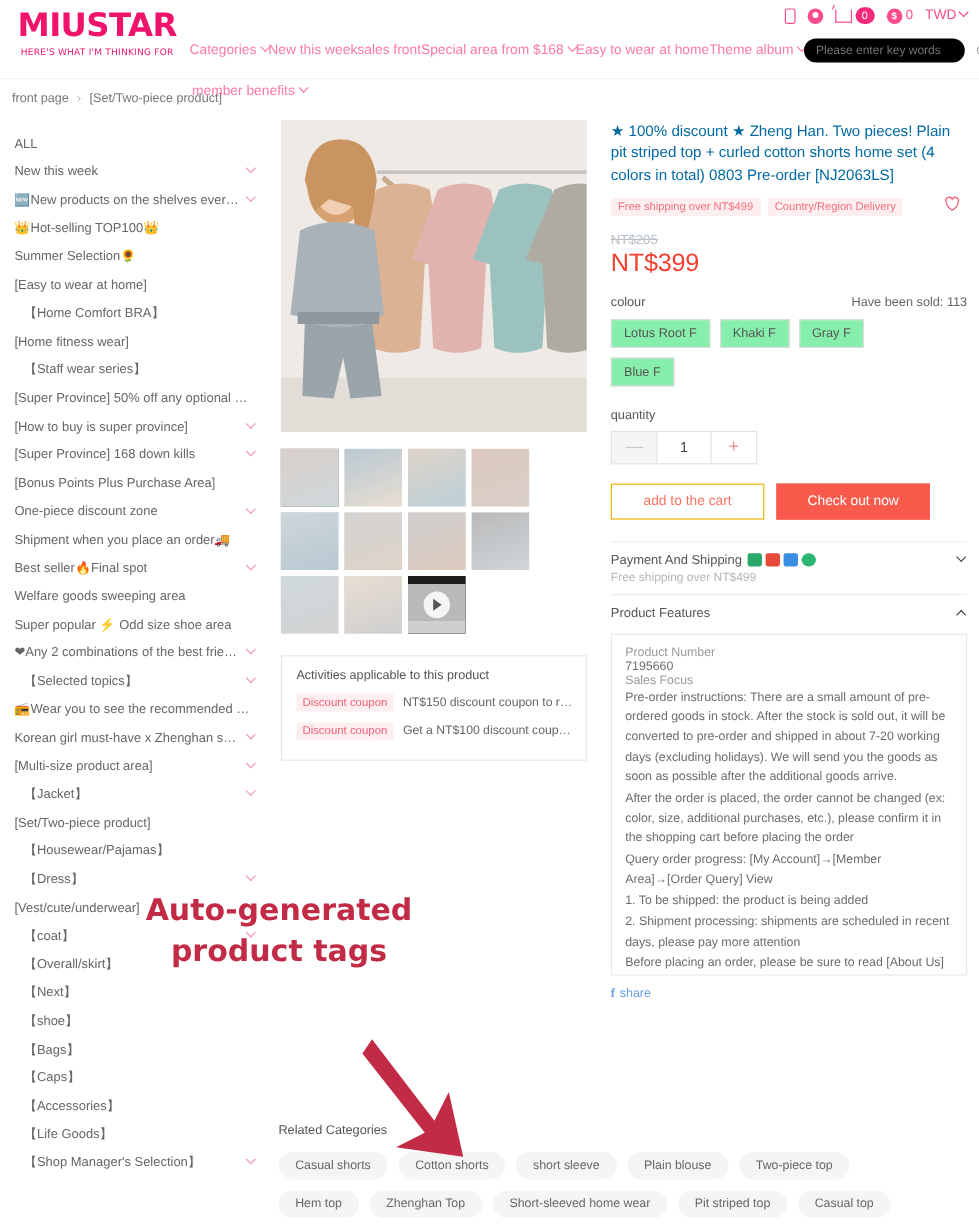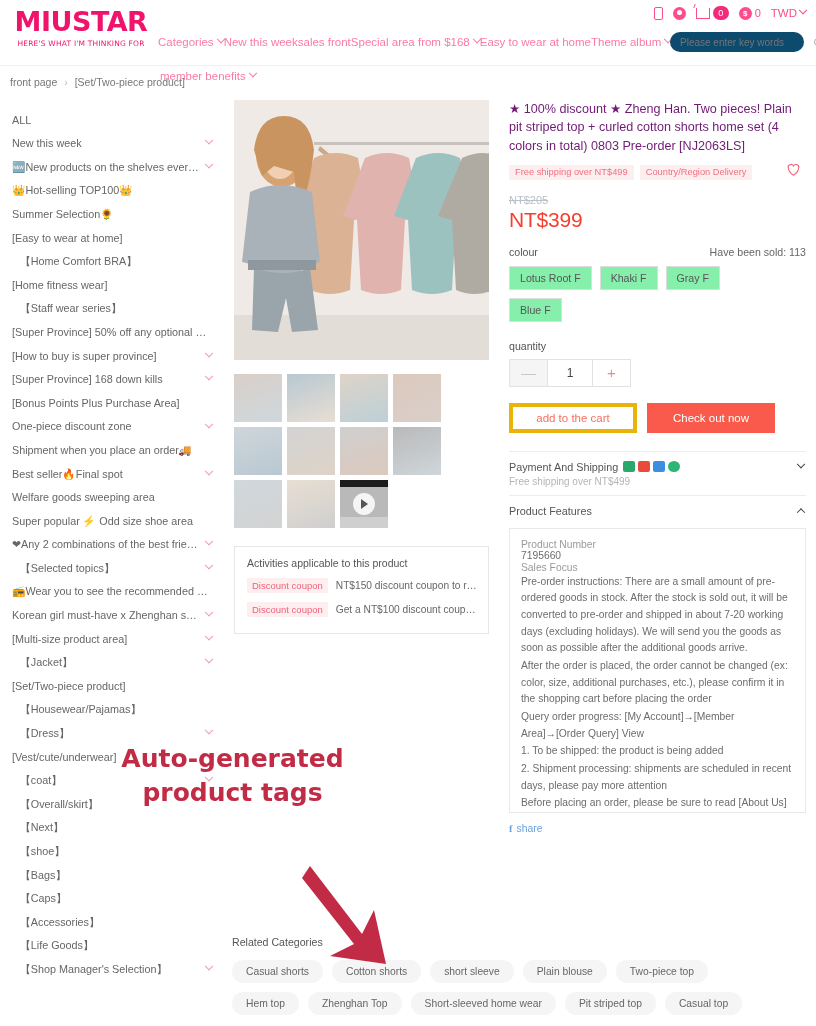--- a/index.html
+++ b/index.html
@@ -25,21 +25,21 @@
   .cart-ico { width:14px; height:11px; border:1.5px solid #fb4c8c; border-top:none; position:relative; }
   .cart-ico::before{content:"";position:absolute;left:-3px;top:-4px;width:5px;height:4px;border-left:1.5px solid #fb4c8c;transform:skewX(-20deg);}
   .badge { background:#f5297b; color:#fff; border-radius:9px; min-width:16px; height:14px; font-size:9px; display:flex; align-items:center; justify-content:center; padding:0 4px; }
   .coin { width:13px;height:13px;border-radius:50%;background:#fb4c8c;color:#fff;font-size:8px;display:flex;align-items:center;justify-content:center;font-weight:bold;}
   .cur { color:#fb4c8c; font-size:11.5px; }
   .chev { display:inline-block; width:6px; height:6px; border-right:1.3px solid currentColor; border-bottom:1.3px solid currentColor; transform:rotate(45deg) translate(-2px,-2px); }
   .chev-up { transform:rotate(-135deg) translate(-1px,-1px); }
 
   .nav { position:absolute; left:158px; top:36px; display:flex; align-items:flex-start; gap:0; }
   .nav-item { color:#fb7aa8; font-size:11.5px; white-space:nowrap; display:flex; align-items:center; gap:4px; cursor:pointer; }
-  .search-box { position:absolute; right:12px; top:32px; width:134px; height:20px; background:#0c4a6e; border-radius:10px; display:flex; align-items:center; padding:0 8px; }
+  .search-box { position:absolute; right:12px; top:32px; width:134px; height:20px; background:#000000; border-radius:10px; display:flex; align-items:center; padding:0 8px; }
   .search-box input { border:none; background:transparent; outline:none; flex:1; font-size:10px; color:#999; font-family:"Liberation Sans", sans-serif; }
   .mag { width:8px;height:8px;border:1.3px solid #aaa;border-radius:50%;position:relative;flex:none;}
   .mag::after{content:"";position:absolute;right:-4px;bottom:-3px;width:4px;height:1.3px;background:#aaa;transform:rotate(45deg);}
 
   
   .crumbbar { position:relative; height:34px; }
   .crumb { position:absolute; left:10px; top:10px; font-size:10.5px; color:#777; }
   .crumb .sep { color:#bbb; margin:0 4px; }
   .member { position:absolute; left:160px; top:4px; font-size:11.5px; color:#fb7aa8; display:flex; align-items:center; gap:4px; }
 
@@ -64,21 +64,21 @@
   .play::after { content:""; position:absolute; left:8px; top:6px; border-left:7px solid #555; border-top:5px solid transparent; border-bottom:5px solid transparent; }
 
   .activities { margin-top:18px; width:255px; border:1px solid #e6e6e6; padding:10px 10px 16px 12px; }
   .act-title { font-size:10.5px; color:#555; margin-bottom:8px; }
   .act-row { display:flex; align-items:center; gap:8px; margin-top:9px; }
   .cpn { background:#fdeef0; color:#f2617a; font-size:9.5px; padding:2px 5px; white-space:nowrap; }
   .act-txt { font-size:10.2px; color:#666; overflow:hidden; text-overflow:ellipsis; white-space:nowrap; }
 
   
   .info { flex:1; padding-left:8px; }
-  .ptitle { font-size:12.6px; color:#701a75; line-height:1.45; font-weight:normal; }
+  .ptitle { font-size:12.6px; color:#0369a1; line-height:1.45; font-weight:normal; }
   .tagrow { display:flex; align-items:center; gap:6px; margin-top:10px; position:relative; }
   .ptag { background:#fdeef0; color:#f2707f; font-size:9.3px; padding:2.5px 6px; white-space:nowrap; }
   .heart { position:absolute; right:4px; top:-4px; width:17px; height:17px; color:#f56a7e; }
 
   .oldp { font-size:11px; color:#b9c0c7; text-decoration:line-through; margin-top:14px; }
   .newp { font-size:21px; color:#f4402f; margin-top:2px; letter-spacing:-0.2px; }
 
   .colrow { display:flex; justify-content:space-between; align-items:flex-end; margin-top:14px; }
   .lbl-sm { font-size:10.6px; color:#555; }
   .sold { font-size:10.6px; color:#666; }
@@ -87,21 +87,21 @@
 
   .qty-lbl { font-size:10.6px; color:#555; margin-top:18px; }
   .stepper { display:flex; margin-top:7px; width:122px; height:28px; border:1px solid #e2e2e2; }
   .stepper .b { width:37px; display:flex; align-items:center; justify-content:center; font-size:15px; cursor:pointer; }
   .minus { background:#f5f5f5; color:#c9c9c9; }
   .plus { color:#f4888c; }
   .qval { flex:1; display:flex; align-items:center; justify-content:center; font-size:12px; color:#444; border-left:1px solid #e2e2e2; border-right:1px solid #e2e2e2; }
 
   .btns { display:flex; gap:10px; margin-top:16px; }
   .btn { height:30px; width:128px; display:flex; align-items:center; justify-content:center; font-size:11.5px; cursor:pointer; }
-  .btn-cart { border:4px solid #eab308; color:#f4725f; background:#fff;text-align:right; }
+  .btn-cart { border:1px solid #eab308; color:#f4725f; background:#fff;text-align:right; }
   .btn-buy { background:#f95a4b; color:#fff; border:1px solid #f95a4b; }
 
   .acc { margin-top:18px; border-top:1px solid #ededed; }
   .acc-hd { display:flex; align-items:center; justify-content:space-between; padding:9px 2px 3px 0; }
   .acc-t { font-size:10.8px; color:#555; display:flex; align-items:center; gap:5px; }
   .acc-sub { font-size:10px; color:#b5b5b5; padding-bottom:8px; }
   .pay-ico { display:inline-flex; gap:3px; align-items:center; }
   .pi { width:12px; height:11px; border-radius:2px; display:inline-block; }
 
   .feat-box { border:1px solid #e9e9e9; margin-top:8px; padding:10px 11px 12px; height:285px; overflow:hidden; }

